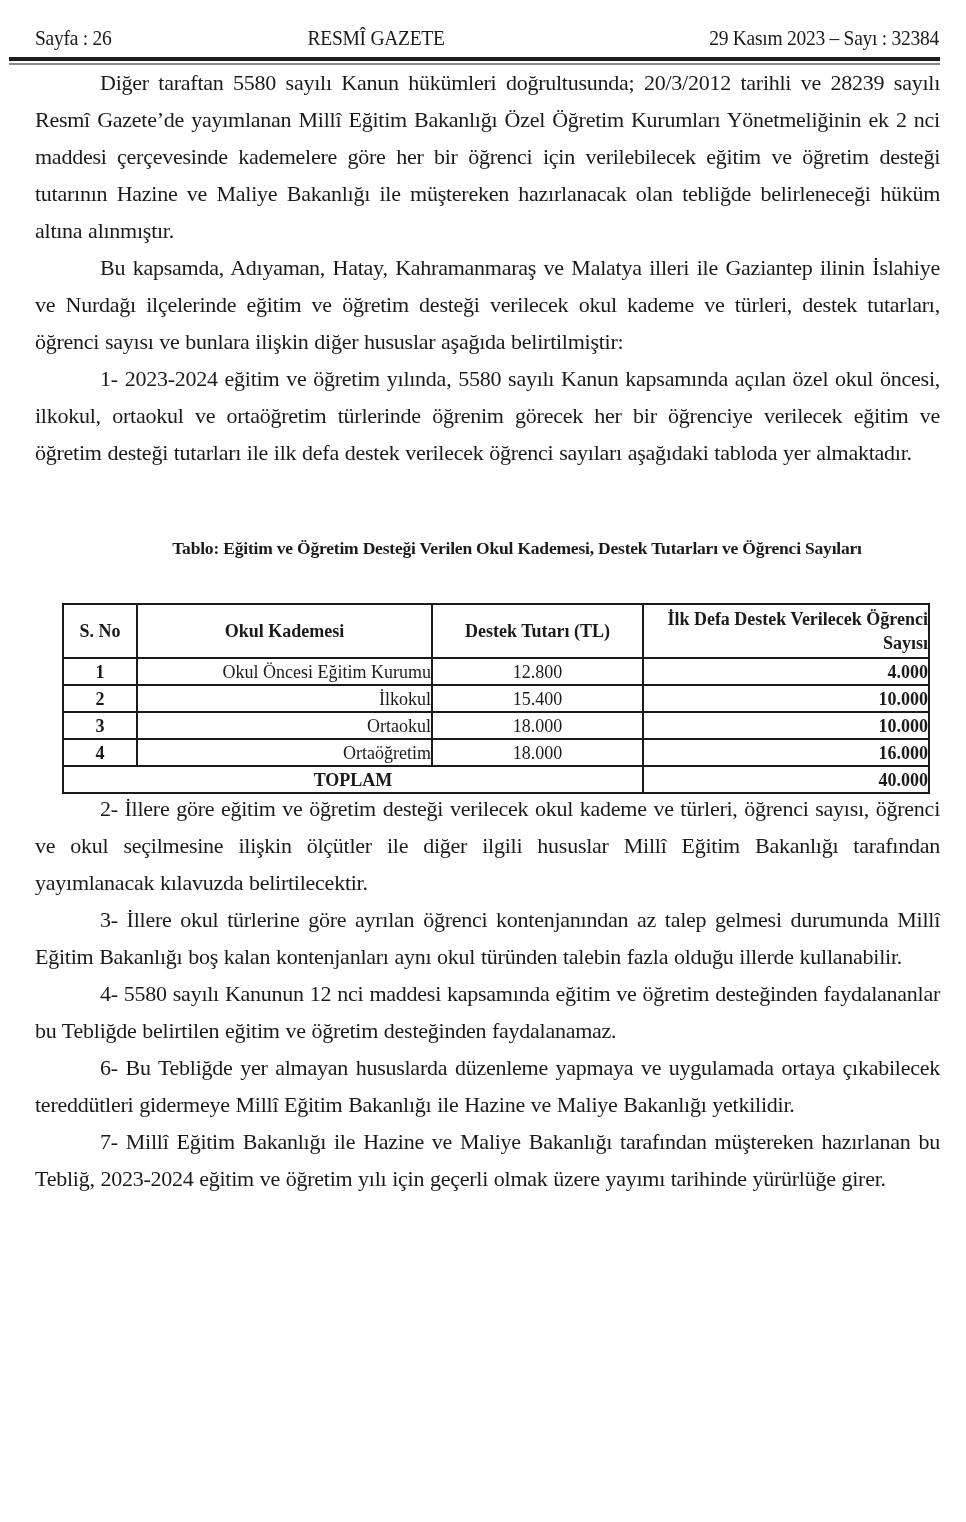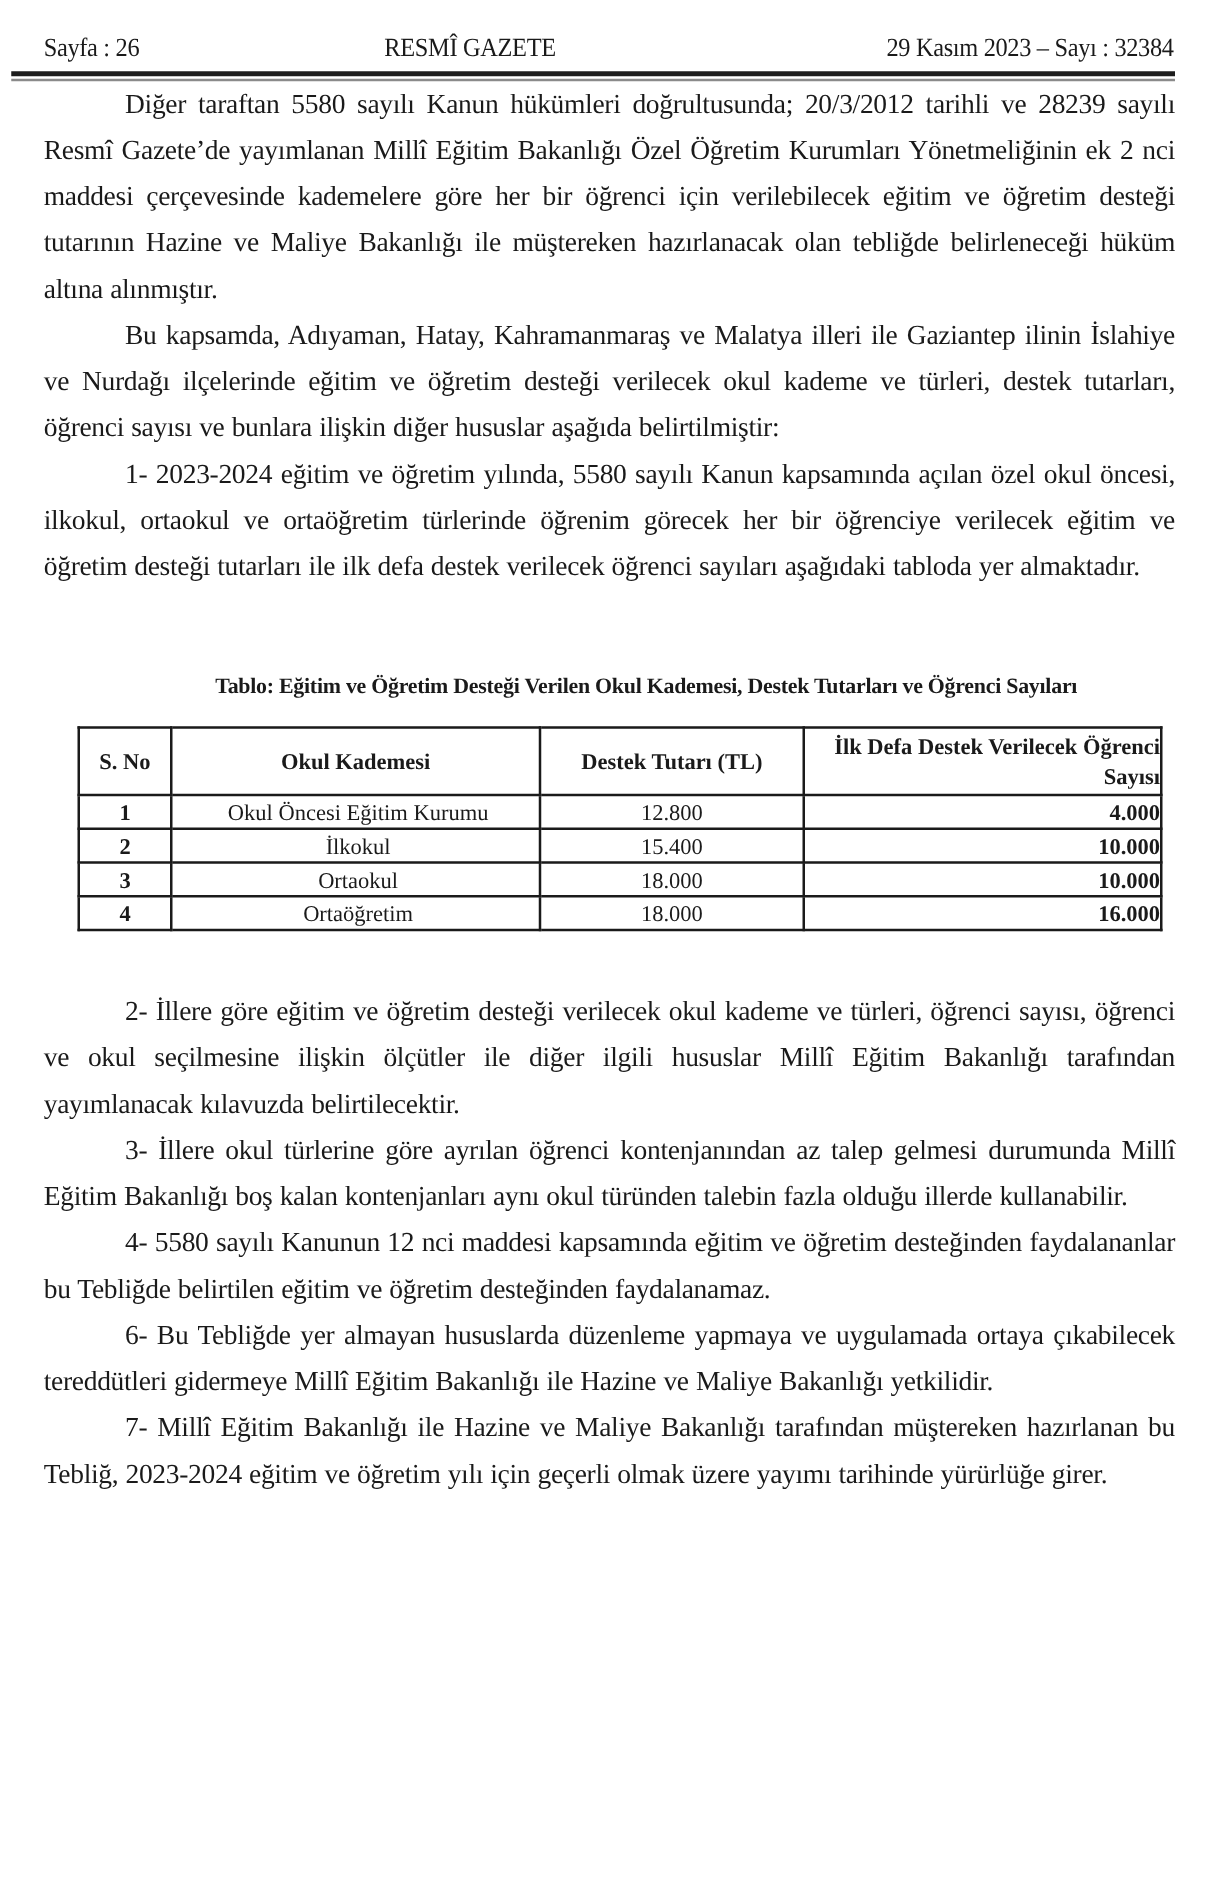--- a/index.html
+++ b/index.html
@@ -26,30 +26,30 @@
     text-align: justify; text-align-last: left;
     letter-spacing: -0.25px; word-spacing: 0.5px;
   }
   .para.indent { text-indent: 65px; }
 
   .table-title {
     position: absolute; left: 0; width: 966px; top: 538px; text-align: center;
     font-weight: bold; font-size: 17.5px; letter-spacing: -0.2px; padding-left: 34px;
   }
   table.data-table {
-    position: absolute; left: 62px; top: 581px; width: 868px;
+    position: absolute; left: 62px; top: 603px; width: 868px;
     border-collapse: collapse; font-size: 18px;
     font-family: "Liberation Serif", serif;
   }
   table.data-table td, table.data-table th {
     border: 2px solid #1a1a1a; padding: 0; height: 25px; line-height: 22px;
   }
   table.data-table th { font-weight: bold; height: 52px; line-height: 24px; }
   .c-no { width: 72px; text-align: center; font-weight: bold; }
-  .c-name { width: 289px; text-align: center; padding-left: 4px !important; }
+  .c-name { width: 289px; text-align: right; padding-left: 4px !important; }
   .c-amt { width: 209px; text-align: center; }
   .c-cnt { text-align: right; font-weight: bold; }
   .total-label { text-align: center; font-weight: bold; }
 </style>
 </head>
 <body>
 
 <div class="page-header">
   <span class="ph-left">Sayfa : 26</span>
   <span class="ph-center">RESMÎ GAZETE</span>
@@ -93,20 +93,24 @@
       <td class="c-name">Ortaokul</td>
       <td class="c-amt">18.000</td>
       <td class="c-cnt">10.000</td>
     </tr>
     <tr>
       <td class="c-no">4</td>
       <td class="c-name">Ortaöğretim</td>
       <td class="c-amt">18.000</td>
       <td class="c-cnt">16.000</td>
     </tr>
+    <tr>
+      <td colspan="3" class="total-label">TOPLAM</td>
+      <td class="c-cnt">40.000</td>
+    </tr>
   </tbody>
 </table>
 
 <div class="text-block" style="top:790px;">
   <p class="para indent">2- İllere göre eğitim ve öğretim desteği verilecek okul kademe ve türleri, öğrenci sayısı, öğrenci ve okul seçilmesine ilişkin ölçütler ile diğer ilgili hususlar Millî Eğitim Bakanlığı tarafından yayımlanacak kılavuzda belirtilecektir.</p>
   <p class="para indent">3- İllere okul türlerine göre ayrılan öğrenci kontenjanından az talep gelmesi durumunda Millî Eğitim Bakanlığı boş kalan kontenjanları aynı okul türünden talebin fazla olduğu illerde kullanabilir.</p>
   <p class="para indent">4- 5580 sayılı Kanunun 12 nci maddesi kapsamında eğitim ve öğretim desteğinden faydalananlar bu Tebliğde belirtilen eğitim ve öğretim desteğinden faydalanamaz.</p>
   <p class="para indent">6- Bu Tebliğde yer almayan hususlarda düzenleme yapmaya ve uygulamada ortaya çıkabilecek tereddütleri gidermeye Millî Eğitim Bakanlığı ile Hazine ve Maliye Bakanlığı yetkilidir.</p>
   <p class="para indent">7- Millî Eğitim Bakanlığı ile Hazine ve Maliye Bakanlığı tarafından müştereken hazırlanan bu Tebliğ, 2023-2024 eğitim ve öğretim yılı için geçerli olmak üzere yayımı tarihinde yürürlüğe girer.</p>
 </div>

